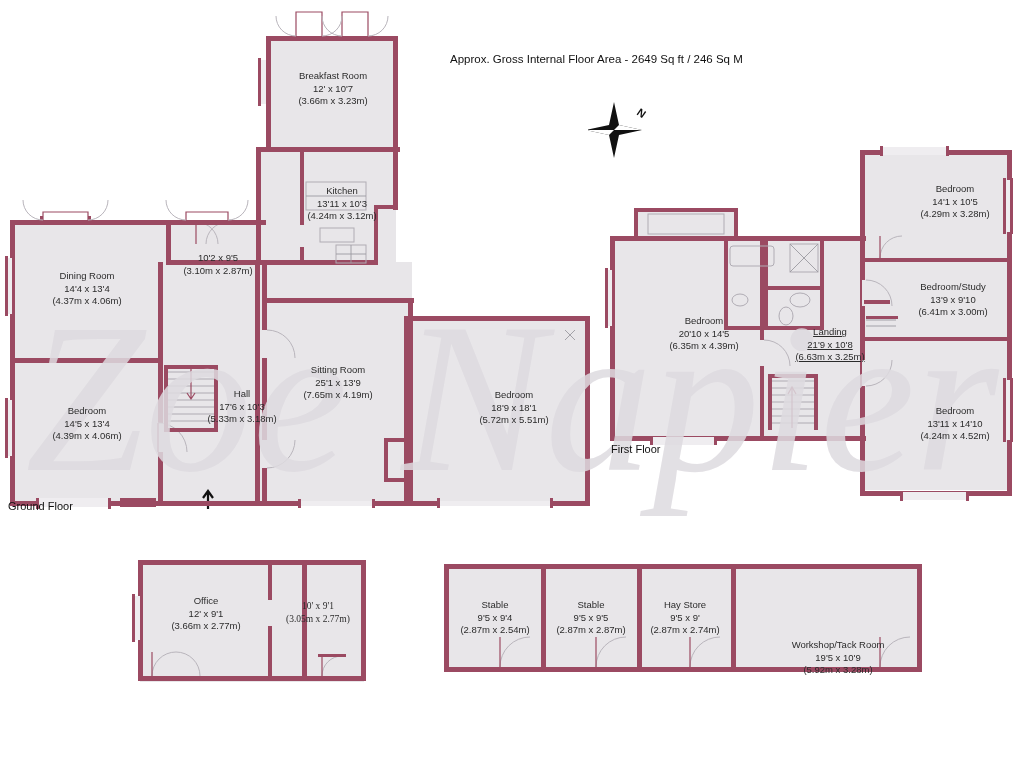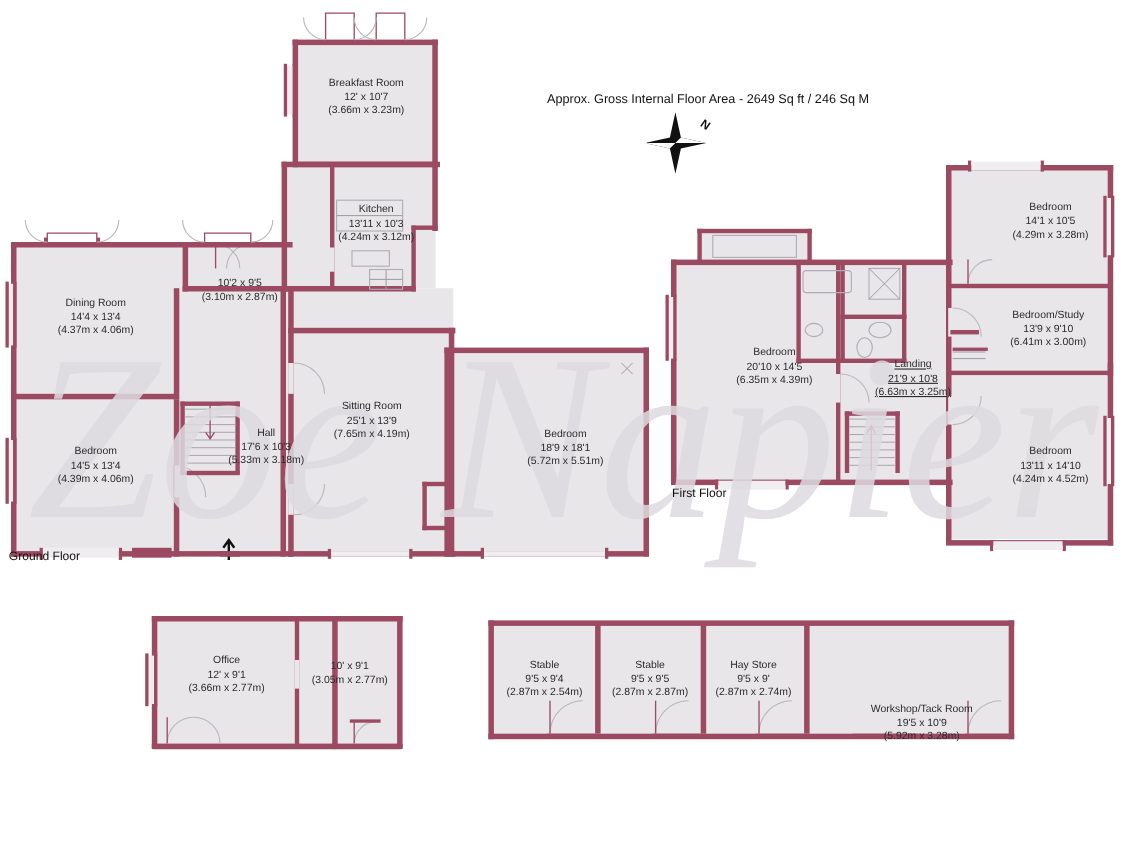--- a/index.html
+++ b/index.html
@@ -31,26 +31,25 @@
 
   .floorlbl{
     position:absolute;
     font-size:11px;
     color:#111;
     white-space:nowrap;
   }
 
   .areatxt{
     position:absolute;
-    text-align:right;
+    text-align:left;
     font-size:11.5px;
     line-height:15px;
     color:#111;
     white-space:nowrap;
-    margin-top:32px;
   }
 
   .footer{
     position:absolute;
     text-align:center;
     font-size:8.5px;
     line-height:10.5px;
     color:#333;
     white-space:nowrap;
   }
@@ -462,21 +461,21 @@
   </div>
 
   <div class="floorlbl" style="left:611px;top:443px;">First Floor</div>
 
   <div class="lbl" style="left:148px;top:595px;width:116px;">
     <span class="rm">Office</span>
     <span class="im">12' x 9'1</span>
     <span class="mt">(3.66m x 2.77m)</span>
   </div>
 
-  <div class="lbl" style="left:268px;top:600px;width:100px;">
+  <div class="lbl" style="left:268px;top:600px;width:100px;font-family:Liberation Serif, serif;">
     <span class="im">10' x 9'1</span>
     <span class="mt">(3.05m x 2.77m)</span>
   </div>
 
   <div class="lbl" style="left:450px;top:599px;width:90px;">
     <span class="rm">Stable</span>
     <span class="im">9'5 x 9'4</span>
     <span class="mt">(2.87m x 2.54m)</span>
   </div>
 

